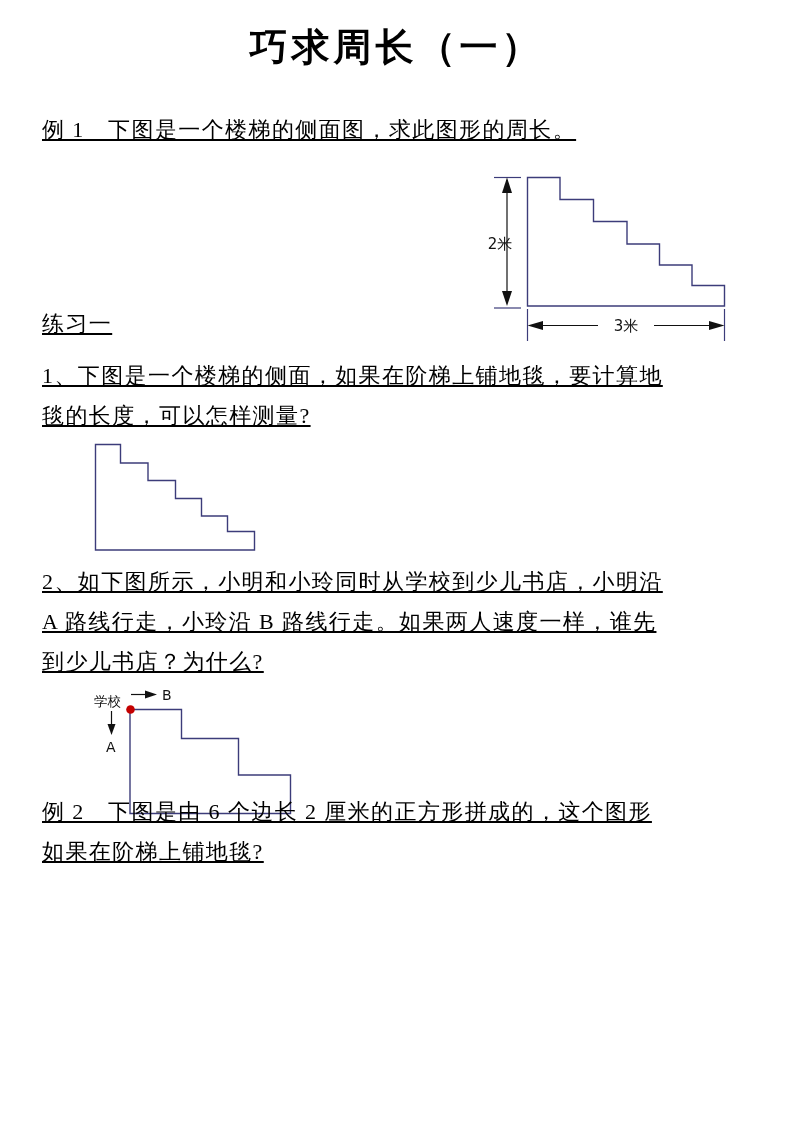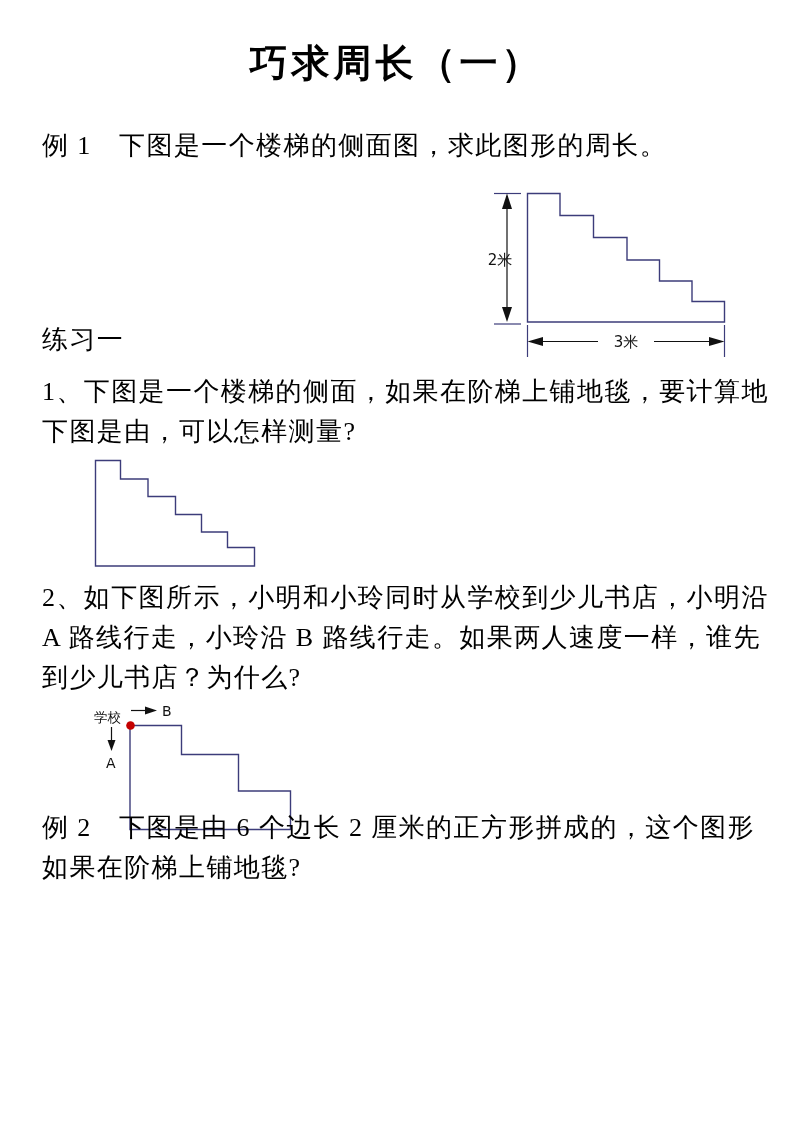--- a/index.html
+++ b/index.html
@@ -1,29 +1,29 @@
 <!DOCTYPE html>
 <html><head>
 <meta charset="utf-8">
 <style>
   html,body { margin:0; padding:0; background:#ffffff; }
   .page {
     position:relative; width:793px; height:961px; background:#ffffff;
     font-family:"Liberation Serif","DejaVu Serif",serif; color:#000;
     overflow:hidden;
-    margin-top:16px;
   }
   .title {
     position:absolute; left:0; right:0; top:22px; margin:0;
     text-align:center; font-size:38px; font-weight:700; letter-spacing:4px;
   }
   .para {
     position:absolute; left:42px; margin:0;
-    font-size:26px; letter-spacing:1.4px; line-height:40px;
+    font-size:22px; letter-spacing:1.4px; line-height:40px;
     white-space:nowrap;
+    text-decoration:underline;
   }
   .para .line { display:block; }
   .heading { font-weight:400; }
   .diag { position:absolute; }
   .shape { fill:none; stroke-width:1.4; stroke-linejoin:miter; }
   .dimline { stroke:#111111; stroke-width:1.2; fill:none; }
   .extline { stroke:#3c3c7a; stroke-width:1.2; fill:none; }
   .arrowhead { fill:#111111; stroke:none; }
   .dim-label {
     font-family:"DejaVu Sans","Liberation Sans",sans-serif;
@@ -69,21 +69,21 @@
       <text class="dim-label" x="626" y="331" text-anchor="middle">3米</text>
     </g>
   </svg>
 
   <p class="para heading" style="top:304px;">
     <span class="line">练习一</span>
   </p>
 
   <p class="para" style="top:356px;">
     <span class="line">1、下图是一个楼梯的侧面，如果在阶梯上铺地毯，要计算地</span>
-    <span class="line">下图是由，可以怎样测量?</span>
+    <span class="line">毯的长度，可以怎样测量?</span>
   </p>
 
   <svg class="diag" style="left:88px; top:436px;" width="175" height="122" viewBox="88 436 175 122">
     <path class="shape" d="M95.5 444.5 H120.5 V463 H148 V480.5 H175.5 V498.5 H201.5 V516 H227.5 V531.5 H254.5 V550 H95.5 Z" stroke="#3c3c7a"></path>
   </svg>
 
   <p class="para" style="top:562px;">
     <span class="line">2、如下图所示，小明和小玲同时从学校到少儿书店，小明沿</span>
     <span class="line">A 路线行走，小玲沿 B 路线行走。如果两人速度一样，谁先</span>
     <span class="line">到少儿书店？为什么?</span>

